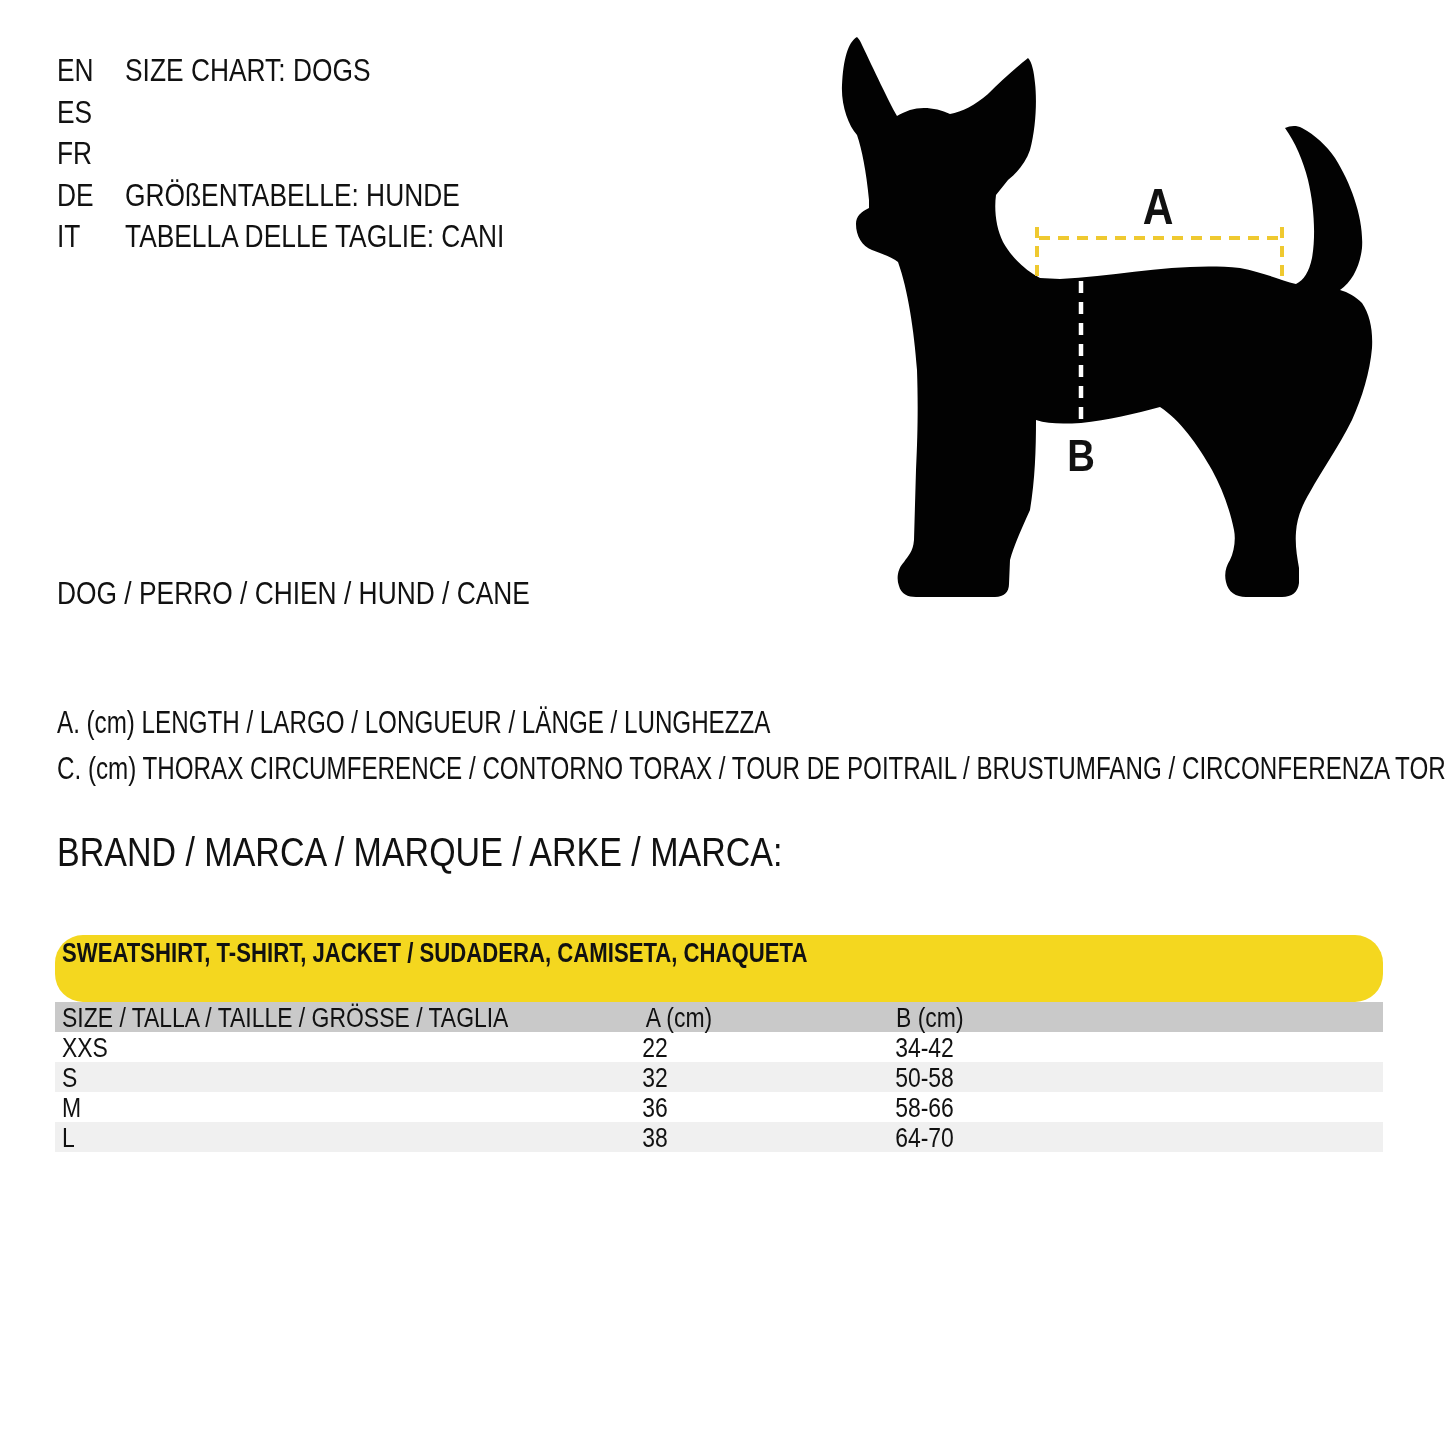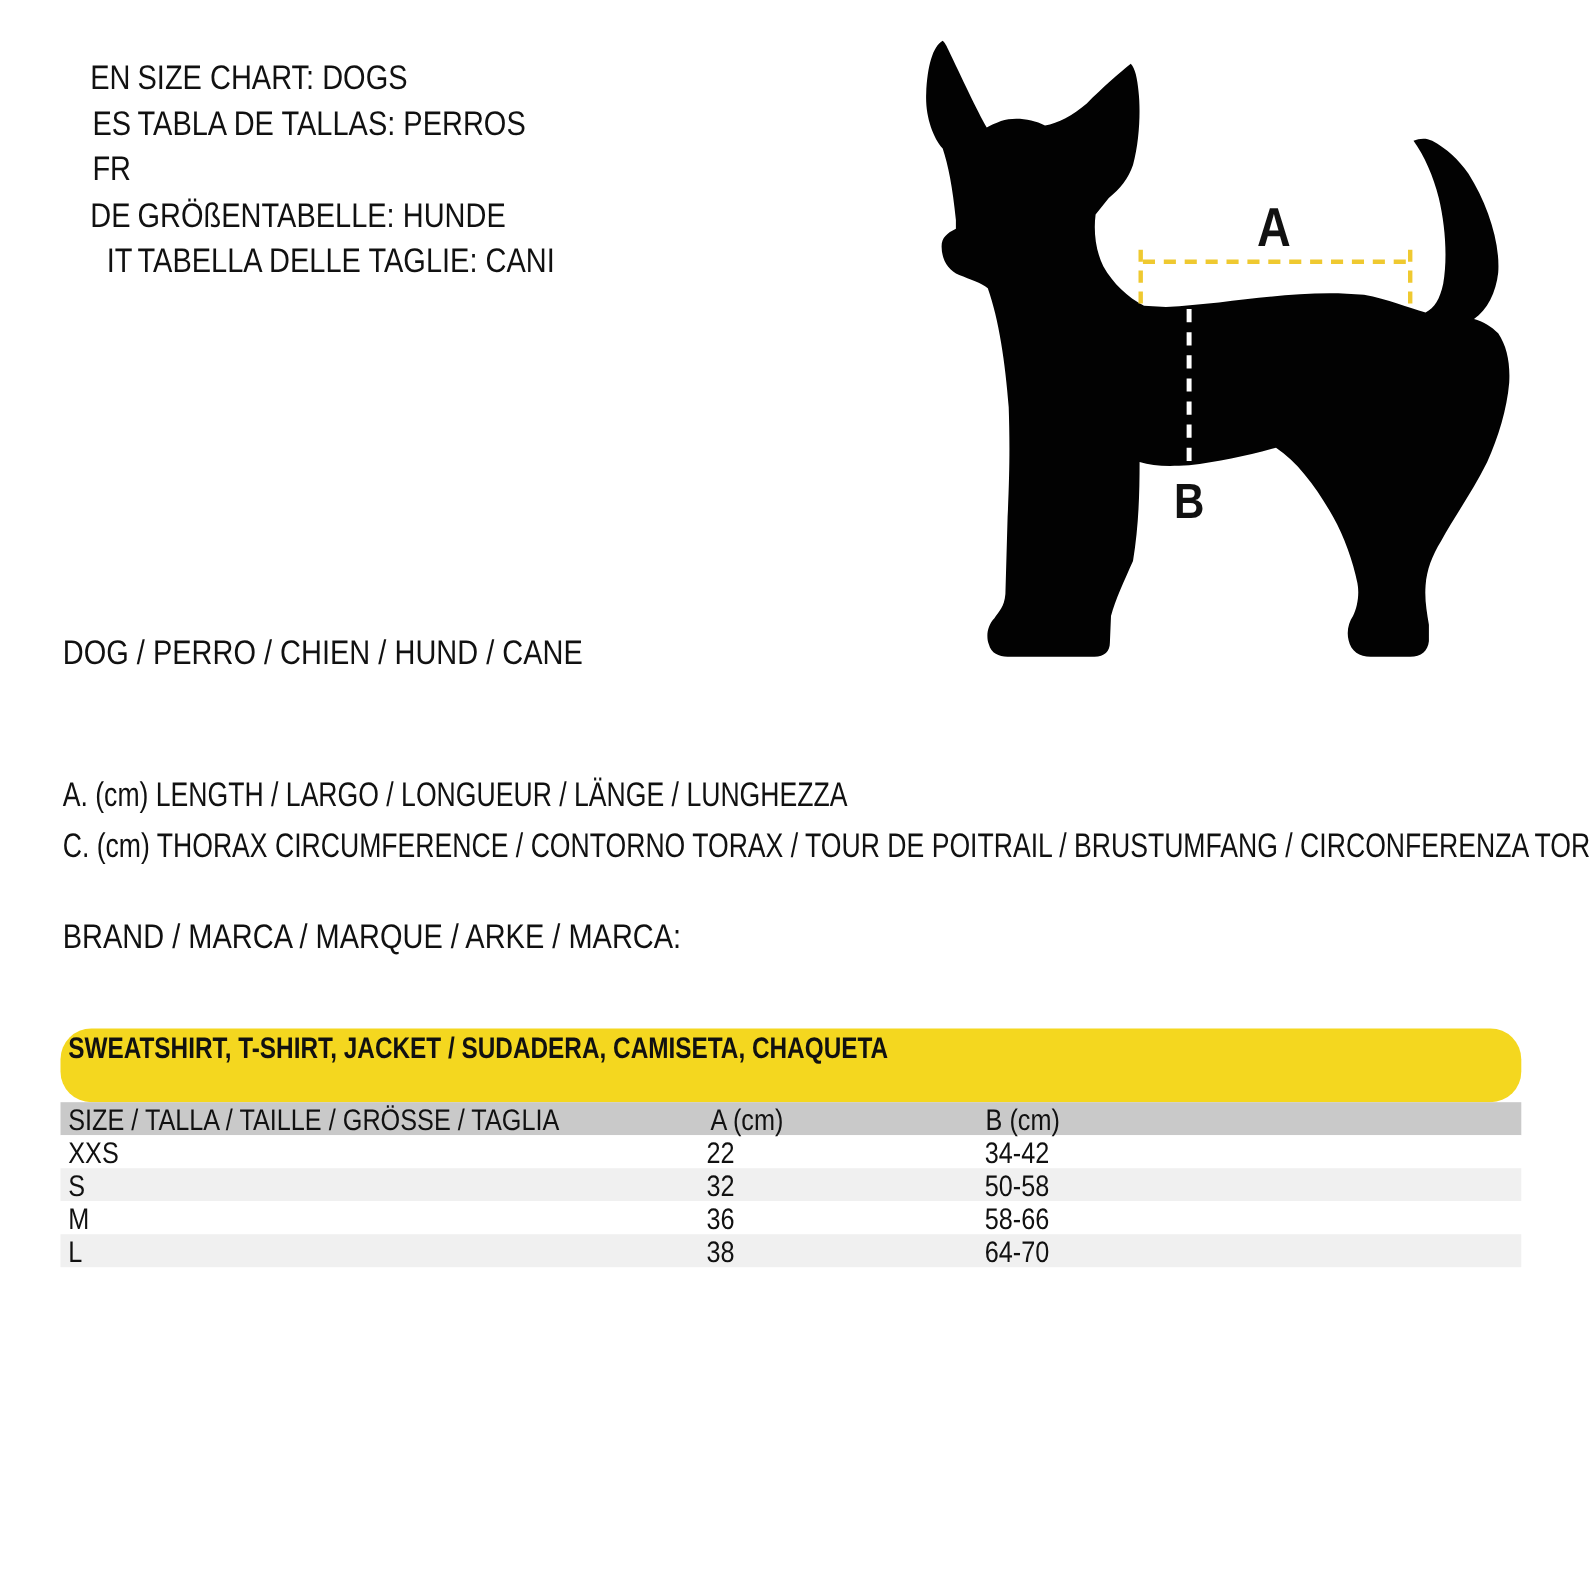--- a/index.html
+++ b/index.html
@@ -22,33 +22,33 @@
   .cx{display:inline-block;white-space:nowrap;transform:scaleX(0.85);transform-origin:0 50%;}
   .cx78{display:inline-block;white-space:nowrap;transform:scaleX(0.78);transform-origin:0 50%;}
   .cx82{display:inline-block;white-space:nowrap;transform:scaleX(0.82);transform-origin:0 50%;}
   .cxc{display:inline-block;white-space:nowrap;transform:scaleX(0.85);transform-origin:50% 50%;}
 
   .lang-block{
     position:absolute;left:57px;top:50px;
     font-size:31px;font-weight:500;line-height:41.5px;
   }
   .lang-row{display:flex;}
-  .lang-code{width:68px;flex:0 0 68px;text-align:right;}
+  .lang-code{width:68px;flex:0 0 68px;}
 
   .dog-caption{
     position:absolute;left:57px;top:574px;
     font-size:31px;font-weight:500;line-height:40px;
   }
   .measure-block{
     position:absolute;left:57px;top:700px;
     font-size:31px;font-weight:500;line-height:46px;
   }
   .brand-line{
     position:absolute;left:57px;top:832px;
-    font-size:31px;font-weight:500;line-height:40px;
+    font-size:40px;font-weight:500;line-height:40px;
   }
 
   .dog-svg{
     position:absolute;left:0;top:0;width:1445px;height:1445px;
     pointer-events:none;
   }
   .marker-label{
     font-family:"Liberation Sans","DejaVu Sans",sans-serif;
     font-weight:700;
     fill:var(--ink);
@@ -78,21 +78,20 @@
 </head>
 <body>
 
 <div class="lang-block">
   <div class="lang-row">
     <div class="lang-code"><span class="cx">EN</span></div>
     <div><span class="cx">SIZE CHART: DOGS</span></div>
   </div>
   <div class="lang-row">
     <div class="lang-code"><span class="cx">ES</span></div>
-    <div><span class="cx">TABLA DE TALLAS: PERROS</span></div>
   </div>
   <div class="lang-row">
     <div class="lang-code"><span class="cx">FR</span></div>
   </div>
   <div class="lang-row">
     <div class="lang-code"><span class="cx">DE</span></div>
     <div><span class="cx">GRÖßENTABELLE: HUNDE</span></div>
   </div>
   <div class="lang-row">
     <div class="lang-code"><span class="cx">IT</span></div>

